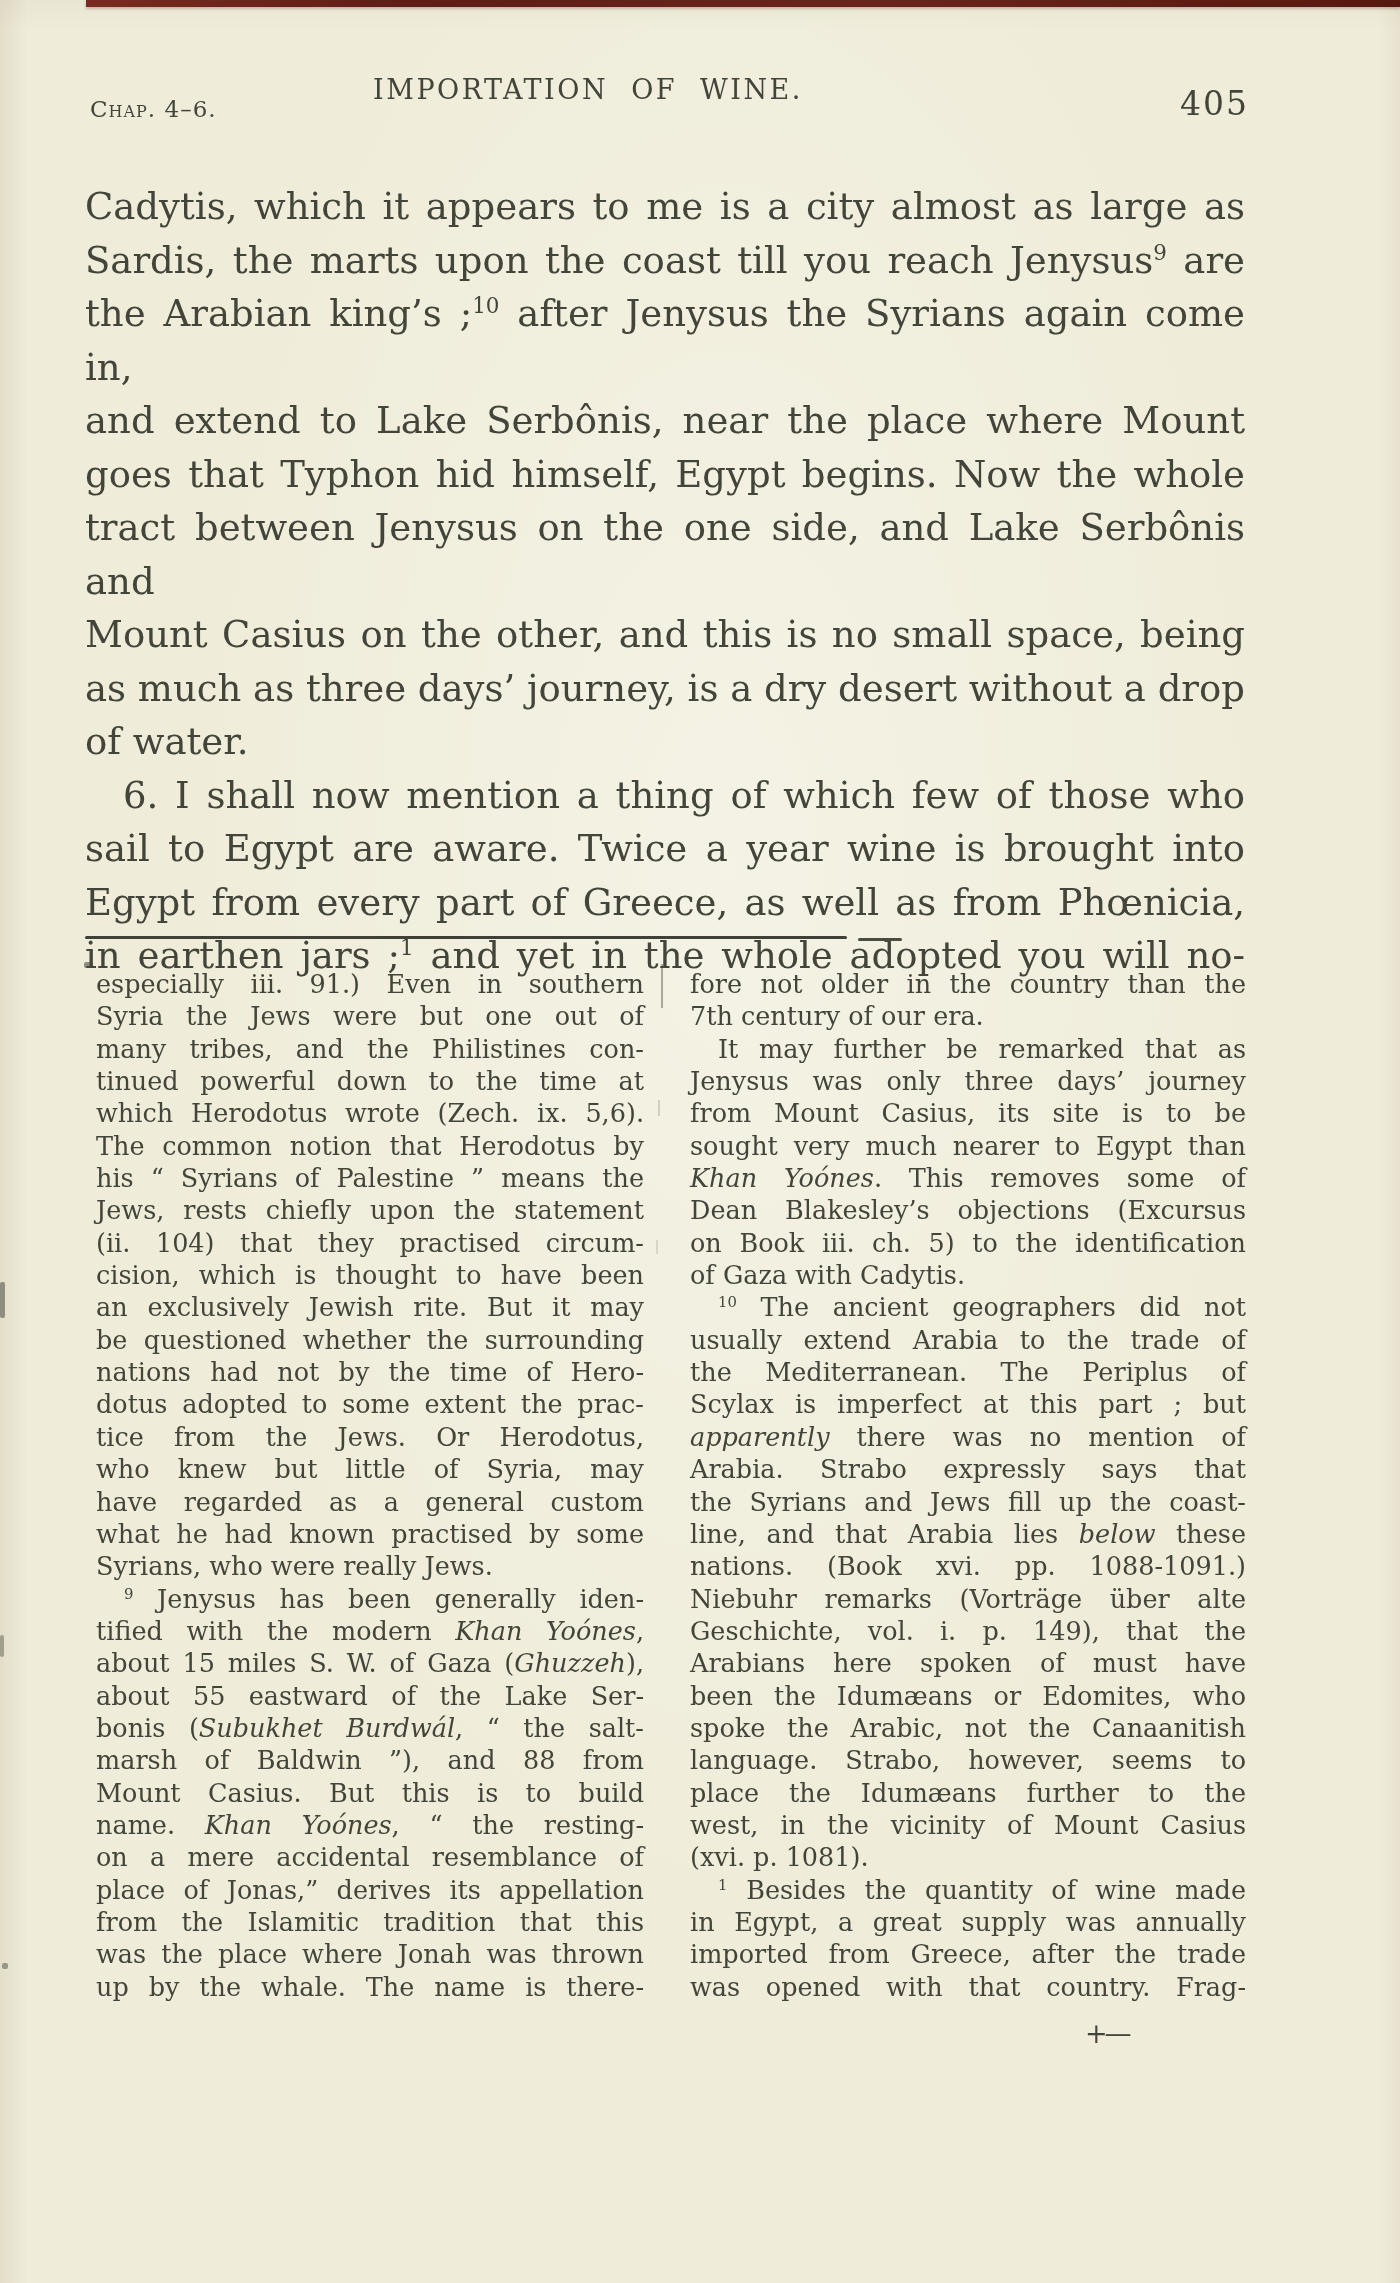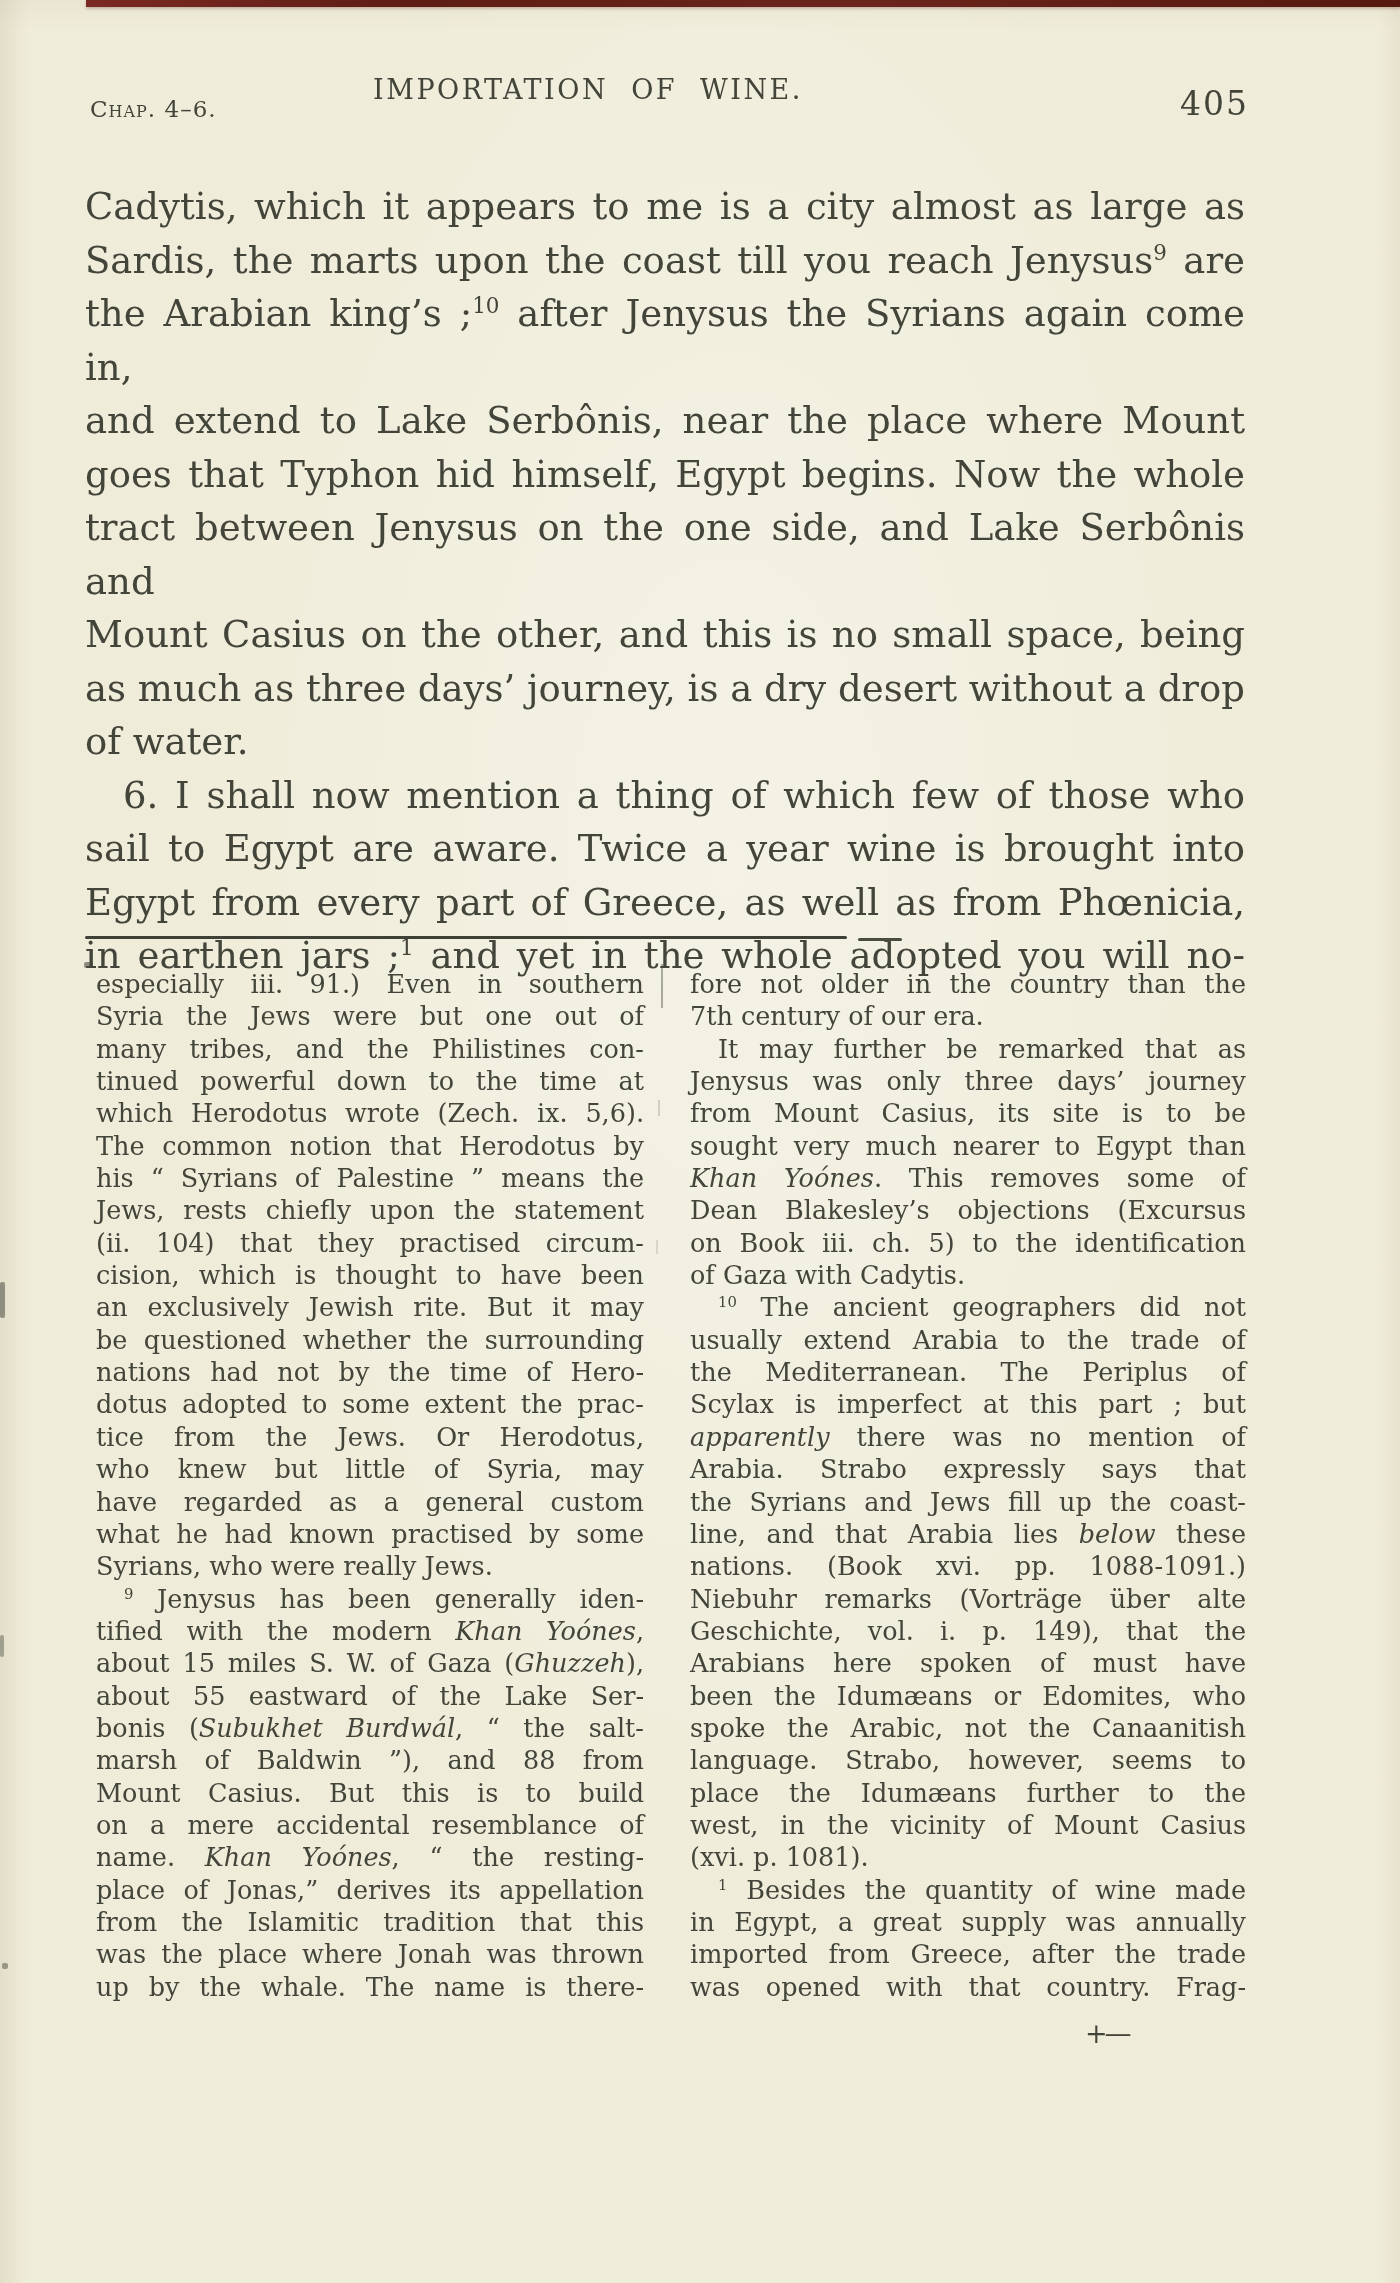--- a/index.html
+++ b/index.html
@@ -120,22 +120,22 @@
       <div class="line"><span>have regarded as a general custom</span></div>
       <div class="line"><span>what he had known practised by some</span></div>
       <div class="line noj"><span>Syrians, who were really Jews.</span></div>
       <div class="line ind"><span class="sup">9</span><span> Jenysus has been generally iden-</span></div>
       <div class="line"><span>tified with the modern </span><span class="i">Khan Yoónes</span><span>,</span></div>
       <div class="line"><span>about 15 miles S. W. of Gaza (</span><span class="i">Ghuzzeh</span><span>),</span></div>
       <div class="line"><span>about 55 eastward of the Lake Ser-</span></div>
       <div class="line"><span>bonis (</span><span class="i">Subukhet Burdwál</span><span>, “ the salt-</span></div>
       <div class="line"><span>marsh of Baldwin ”), and 88 from</span></div>
       <div class="line"><span>Mount Casius. But this is to build</span></div>
+      <div class="line"><span>name. </span><span class="i">Khan Yoónes</span><span>, “ the resting-</span></div>
       <div class="line"><span>on a mere accidental resemblance of</span></div>
-      <div class="line"><span>name. </span><span class="i">Khan Yoónes</span><span>, “ the resting-</span></div>
       <div class="line"><span>place of Jonas,” derives its appellation</span></div>
       <div class="line"><span>from the Islamitic tradition that this</span></div>
       <div class="line"><span>was the place where Jonah was thrown</span></div>
       <div class="line"><span>up by the whale. The name is there-</span></div>
     </div>
   <div class="footnotes fn-right">
       <div class="line"><span>fore not older in the country than the</span></div>
       <div class="line noj"><span>7th century of our era.</span></div>
       <div class="line ind"><span>It may further be remarked that as</span></div>
       <div class="line"><span>Jenysus was only three days’ journey</span></div>

